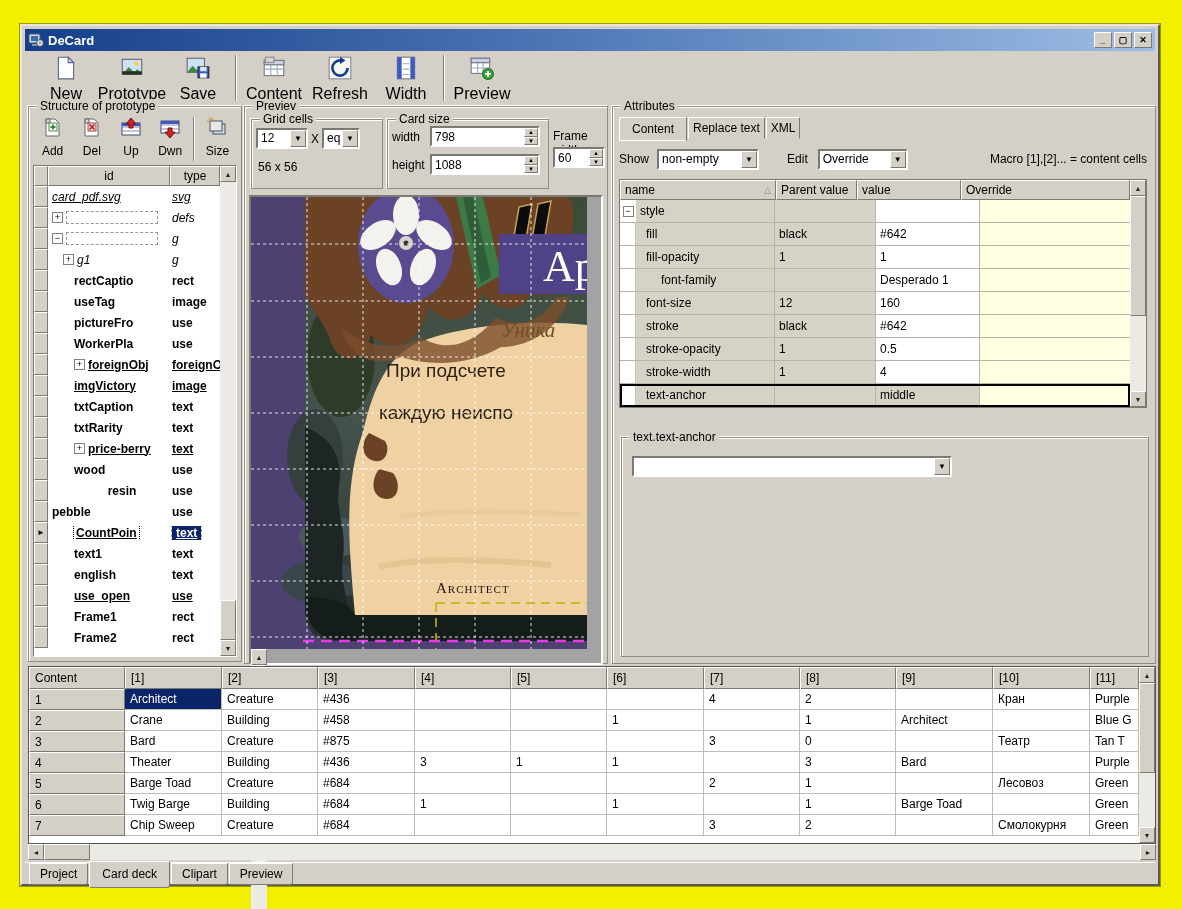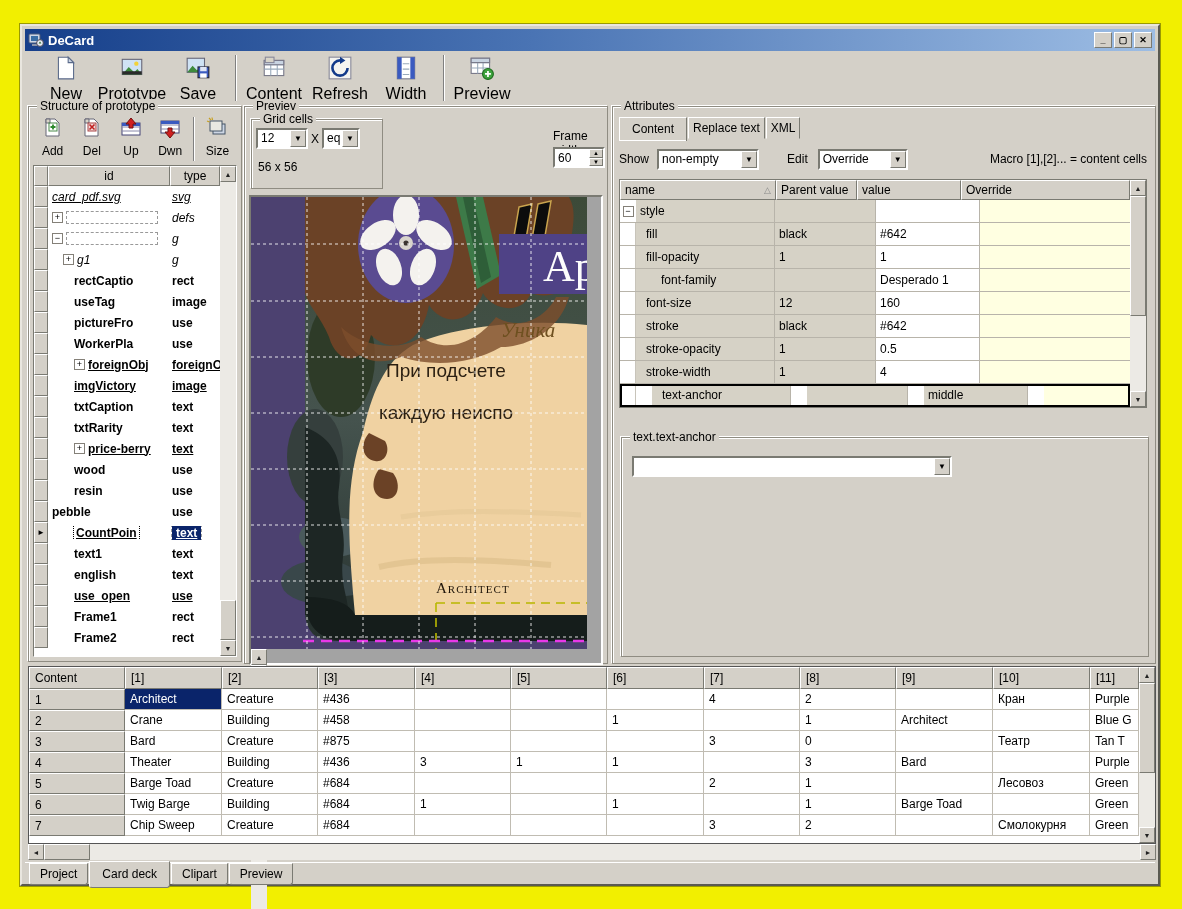--- a/index.html
+++ b/index.html
@@ -74,21 +74,21 @@
   #gb-attrs { left:590px; top:80px; width:544px; height:558px; }
   .atabs { position:absolute; left:6px; top:10px; height:22px; display:flex; align-items:flex-end; }
   .atab { padding:3px 4px 3px; background:#d4d0c8; border:1px solid; border-color:#fff #7a7a72 #d4d0c8 #fff; font-size:12px; margin-right:1px; }
   .atab.active { padding:4px 12px 5px; border-bottom:none; position:relative; top:2px; box-shadow:0 -1px 0 #fff inset; }
   .attr-controls { position:absolute; left:6px; top:40px; right:8px; height:24px; display:flex; align-items:center; }
   #attr-table { position:absolute; left:6px; top:72px; width:528px; background:#fff; border:1px solid #7a7a72; display:flex; }
   .at-main { flex:1; }
   .at-hrow { display:flex; height:20px; }
   .at-hc { background:#d4d0c8; border:1px solid; border-color:#fff #7a7a72 #7a7a72 #fff; font-size:12px; display:flex; align-items:center; padding:0 4px; }
   .at-row { display:flex; height:23px; border-bottom:1px solid #b8b4aa; position:relative; }
-  .at-row.selrow { outline:2px solid #000; outline-offset:-2px; z-index:2;gap:16px; }
+  .at-row.selrow { outline:2px solid #000; outline-offset:-2px; z-index:2; }
   .at-gut { width:16px; background:#fff; border-right:1px solid #c8c4ba; font-size:9px; display:flex; align-items:center; justify-content:center; }
   .at-name { width:139px; background:#d6d2c6; font-size:12px; display:flex; align-items:center; padding:0 4px; border-right:1px solid #b8b4aa; }
   .at-parent { width:101px; background:#d6d2c6; font-size:12px; display:flex; align-items:center; padding:0 4px; border-right:1px solid #b8b4aa; }
   .at-val { width:104px; background:#fff; font-size:12px; display:flex; align-items:center; padding:0 4px; border-right:1px solid #b8b4aa; }
   .at-ovr { flex:1; background:#ffffe1; font-size:12px; display:flex; align-items:center; padding:0 4px; }
   #gb-anchor { left:8px; top:330px; width:528px; height:220px; position:absolute; border:1px solid #8f8c82; box-shadow:1px 1px 0 #ffffff inset, -1px -1px 0 #ffffff; }
 
   
   #ctable { position:absolute; left:6px; top:640px; width:1128px; height:178px; background:#fff; border:1px solid #555; display:flex; }
   .ct-main { flex:1; overflow:hidden; }
@@ -348,21 +348,21 @@
           </div>
           <div class="trow">
             <div class="tsel-col"></div>
             <div class="tid" style="padding-left: 26px;">
               <span class="st-b">wood</span>
             </div>
             <div class="ttype"><span class="st-b">use</span></div>
           </div>
           <div class="trow">
             <div class="tsel-col"></div>
-            <div class="tid" style="padding-left: 26px;">
+            <div class="tid" style="padding-left: 26px; justify-content: center;">
               <span class="st-b">resin</span>
             </div>
             <div class="ttype"><span class="st-b">use</span></div>
           </div>
           <div class="trow">
             <div class="tsel-col"></div>
             <div class="tid" style="">
               <span class="st-b">pebble</span>
             </div>
             <div class="ttype"><span class="st-b">use</span></div>
@@ -431,20 +431,43 @@
         </div>
         <span class="lbl12" style="margin:0 3px">X</span>
         <div class="combo" style="width:38px">
           <span class="cfield">eq</span>
           <span class="cbtn raisedt">▼</span>
         </div>
       </div>
       <span class="lbl12" style="position:absolute;left:6px;top:40px">56 x 56</span>
     </div>
 
+    <div class="groupbox" id="gb-cardsize">
+      <span class="legend">Card size</span>
+      <div style="position:absolute;left:4px;top:6px;display:flex;align-items:center;">
+        <span class="lbl12" style="width:38px">width</span>
+        <div class="spin" style="width:110px">
+          <input value="798" style="">
+          <div class="spinbtns">
+              <div class="raisedt">▲</div>
+              <div class="raisedt">▼</div>
+            </div>
+        </div>
+      </div>
+      <div style="position:absolute;left:4px;top:34px;display:flex;align-items:center;">
+        <span class="lbl12" style="width:38px">height</span>
+        <div class="spin" style="width:110px">
+          <input value="1088" style="">
+          <div class="spinbtns">
+              <div class="raisedt">▲</div>
+              <div class="raisedt">▼</div>
+            </div>
+        </div>
+      </div>
+    </div>
 
     <span class="lbl12" style="position:absolute;left:308px;top:22px">Frame width</span>
     <div class="spin" style="position:absolute;left:308px;top:40px;width:52px">
       <input value="60" style="">
       <div class="spinbtns">
           <div class="raisedt">▲</div>
           <div class="raisedt">▼</div>
         </div>
     </div>
 

